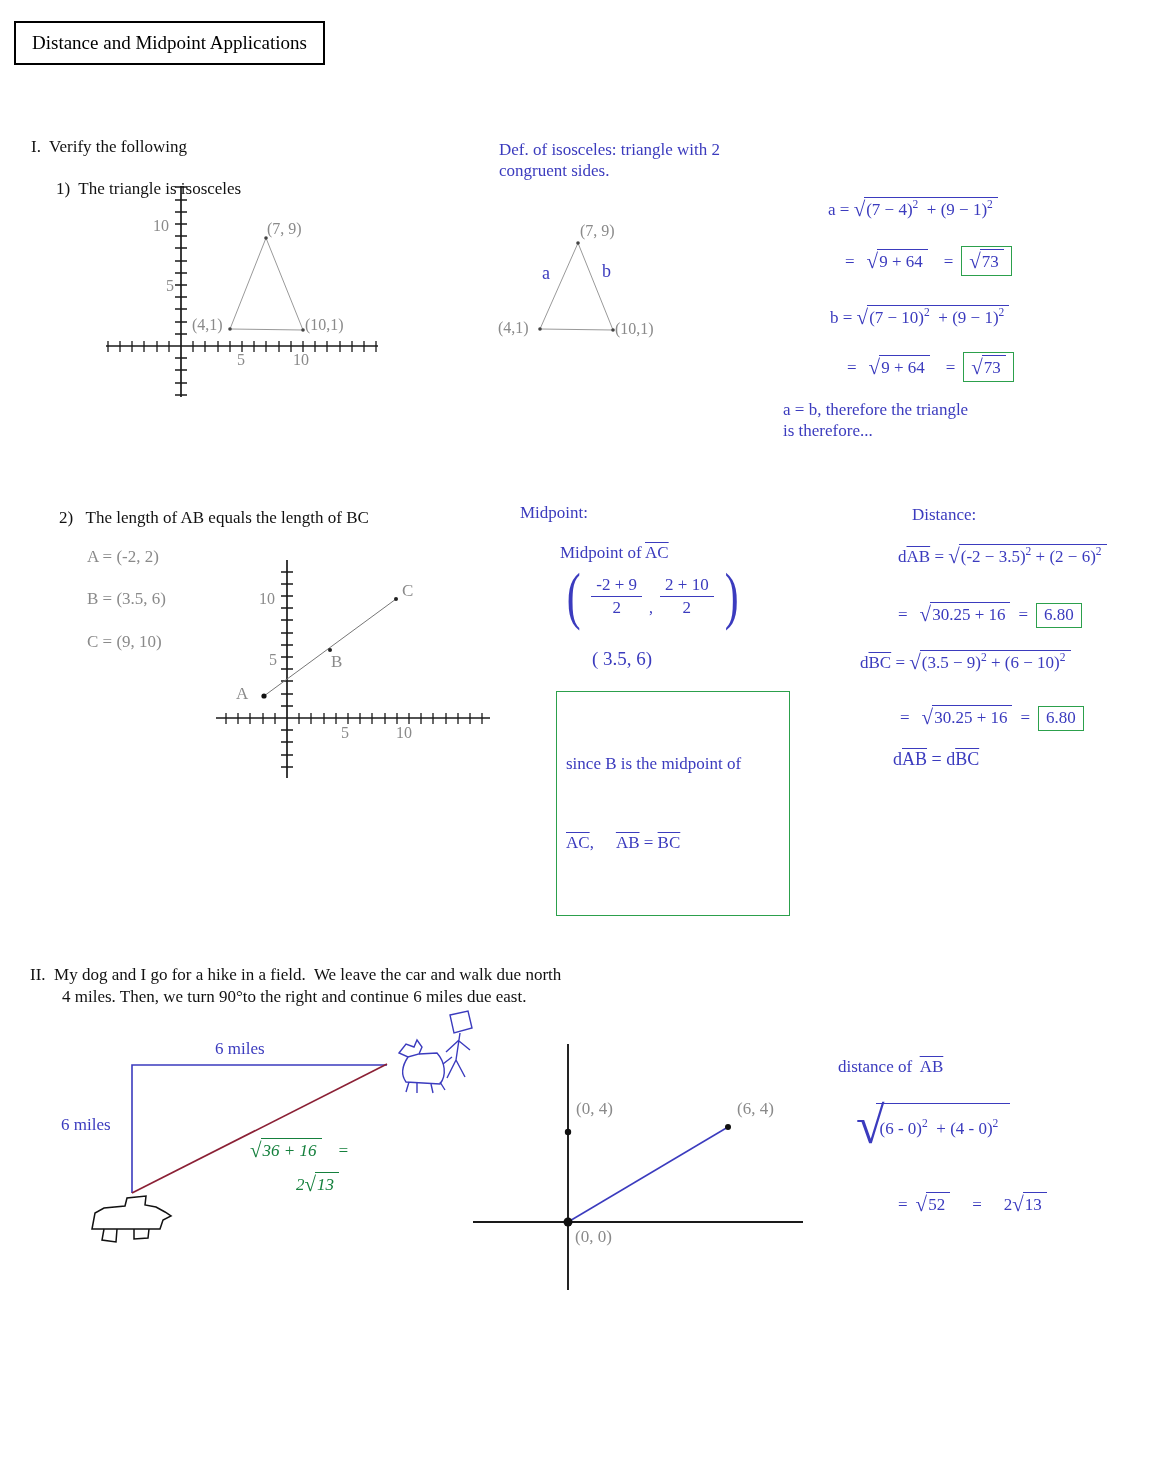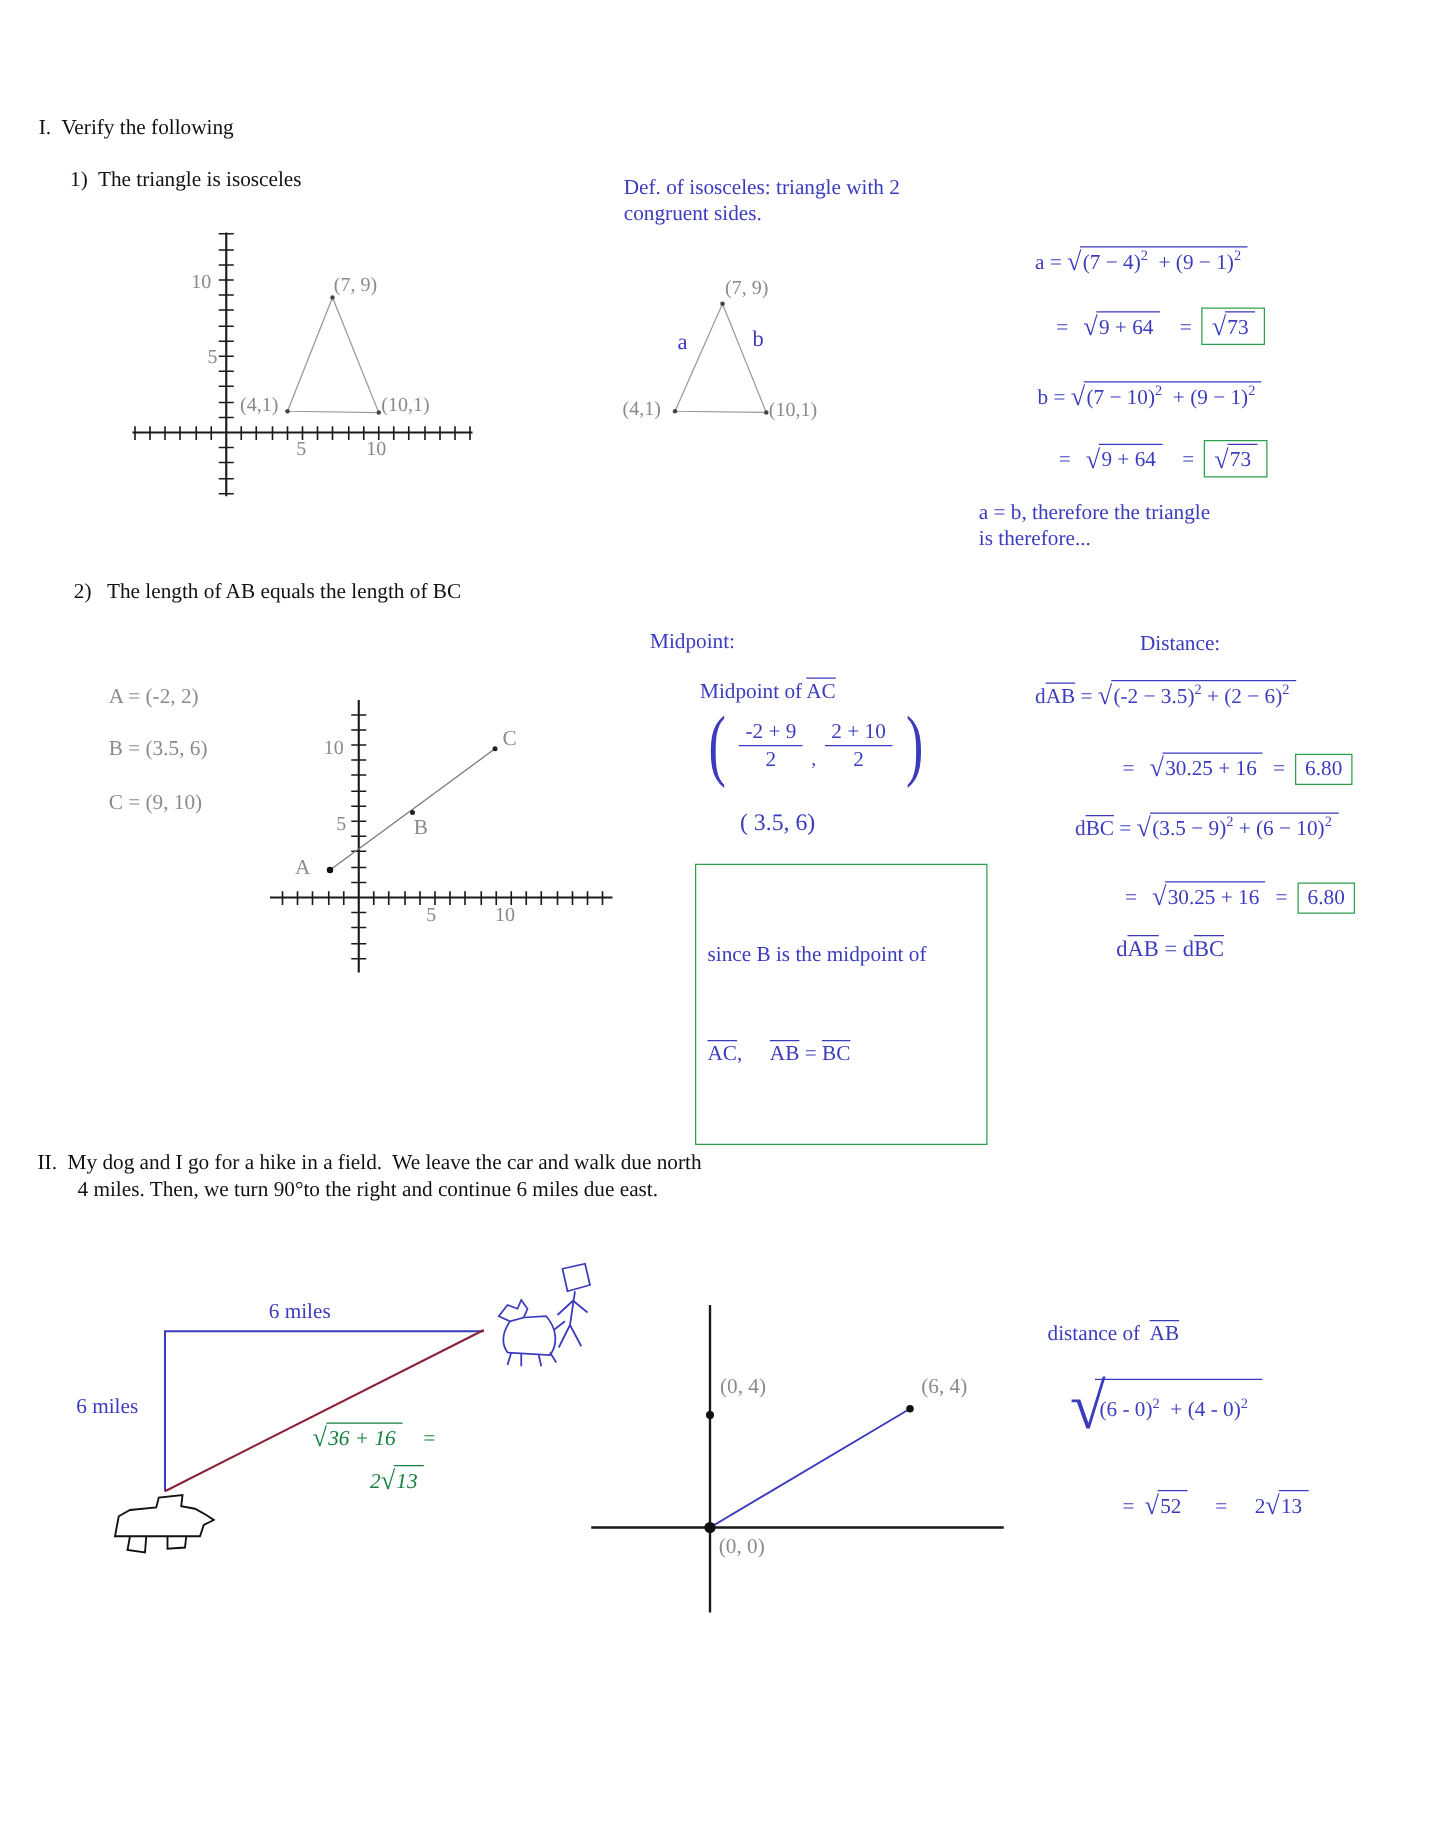--- a/index.html
+++ b/index.html
@@ -1,19 +1,19 @@
 <!DOCTYPE html>
 <html><head>
 <meta charset="utf-8">
 <style>
   html,body{margin:0;padding:0;background:#fff;}
   #page{position:relative;width:1152px;height:1474px;background:#ffffff;
         font-family:"Liberation Serif","DejaVu Serif",serif;color:#000;overflow:hidden;}
   .t{position:absolute;white-space:pre;font-size:17px;line-height:1.2;}
-  .black{color:#111;}
+  .black{color:#111;margin-top:45px;}
   .blue{color:#3b3bbe;}
   .gray{color:#8a8a8a;}
   .maroon{color:#15803d;font-style:italic;}
   .f16{font-size:16px;}
   .f18{font-size:18px;}
   .f19{font-size:19px;}
   #title-box{position:absolute;left:14px;top:21px;border:2px solid #000;padding:9px 16px;font-size:19px;}
   .mline{white-space:pre;}
   .sq{font-size:21px;position:relative;top:1px;margin-right:-1px;font-weight:400;}
   .ov{border-top:1.4px solid currentColor;padding:2px 5px 0 2px;}
@@ -98,20 +98,21 @@
       <path stroke-width="1.9" d="M473 1222H803M568 1044V1290"></path>
     </g>
     <g>
       <path d="M568 1222L728 1127" stroke="#3b3bbe" fill="none" stroke-width="1.5"></path>
       <circle cx="568" cy="1132" r="3.2" fill="#111"></circle>
         <circle cx="728" cy="1127" r="3" fill="#111"></circle>
         <circle cx="568" cy="1222" r="4.5" fill="#111"></circle>
     </g>
   </svg>
 
+  <div id="title-box"><span>Distance and Midpoint Applications</span></div>
 
   <div class="t black" style="left:31px;top:92px;">I.  Verify the following</div>
   <div class="t black" style="left:56px;top:134px;">1)  The triangle is isosceles</div>
   <div class="t blue" style="left:499px;top:140px;">Def. of isosceles: triangle with 2</div>
   <div class="t blue" style="left:499px;top:161px;">congruent sides.</div>
 
   <div class="t gray f16" style="left:153px;top:216px;">10</div>
   <div class="t gray f16" style="left:166px;top:276px;">5</div>
   <div class="t gray f16" style="left:237px;top:350px;">5</div>
   <div class="t gray f16" style="left:293px;top:350px;">10</div>
@@ -168,21 +169,21 @@
 
   <div class="t blue f19" style="left:592px;top:648px;">( 3.5, 6)</div>
 
   <div id="mid-box">
     <div>since B is the midpoint of</div>
     <div><span class="seg">AC</span><span>,</span><span class="gap22"></span><span class="seg">AB</span><span> = </span><span class="seg">BC</span></div>
   </div>
 
   <div class="t blue" style="left:912px;top:505px;">Distance:</div>
 
-  <div class="t blue mline" style="left:828px;top:543px;"><span>d</span><span class="seg">AB</span><span> = </span><span class="sq">√</span><span class="ov"><span>(-2 − 3.5)</span><sup>2</sup><span> + </span><span>(2 − 6)</span><sup>2</sup></span></div>
+  <div class="t blue mline" style="left:898px;top:543px;"><span>d</span><span class="seg">AB</span><span> = </span><span class="sq">√</span><span class="ov"><span>(-2 − 3.5)</span><sup>2</sup><span> + </span><span>(2 − 6)</span><sup>2</sup></span></div>
 
   <div class="t blue mline" style="left:898px;top:601px;"><span>=</span><span class="gap12"></span><span class="sq">√</span><span class="ov">30.25 + 16</span><span class="gap8"></span><span>=</span><span class="gap8"></span><span class="gbox">6.80</span></div>
 
   <div class="t blue mline" style="left:860px;top:649px;"><span>d</span><span class="seg">BC</span><span> = </span><span class="sq">√</span><span class="ov"><span>(3.5 − 9)</span><sup>2</sup><span> + </span><span>(6 − 10)</span><sup>2</sup></span></div>
 
   <div class="t blue mline" style="left:900px;top:704px;"><span>=</span><span class="gap12"></span><span class="sq">√</span><span class="ov">30.25 + 16</span><span class="gap8"></span><span>=</span><span class="gap8"></span><span class="gbox">6.80</span></div>
 
   <div class="t blue mline f18" style="left:893px;top:749px;"><span>d</span><span class="seg">AB</span><span> = </span><span>d</span><span class="seg">BC</span></div>
 
   <div class="t black" style="left:30px;top:920px;">II.  My dog and I go for a hike in a field.  We leave the car and walk due north</div>

